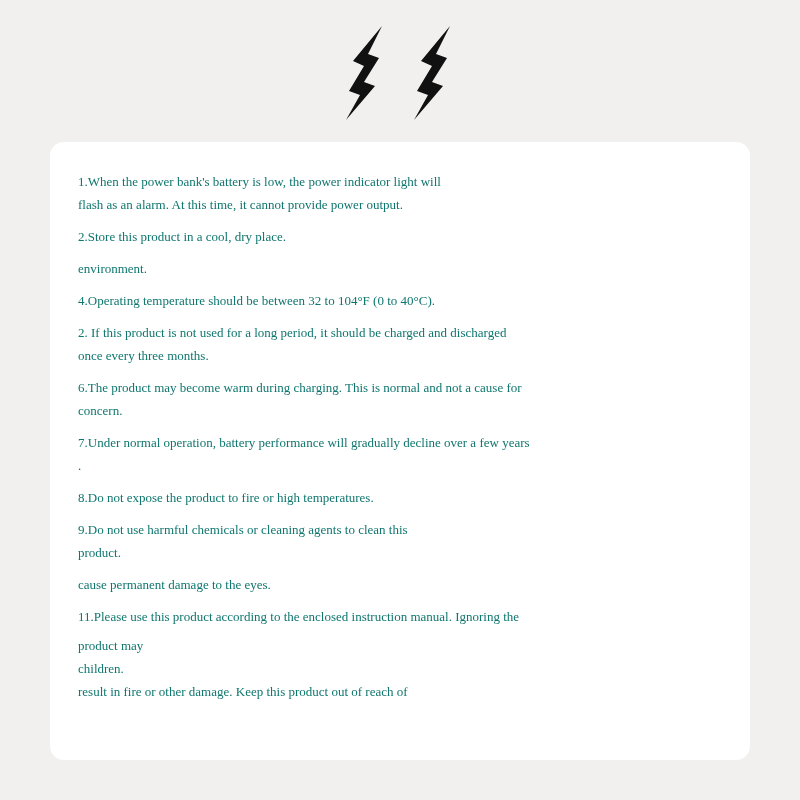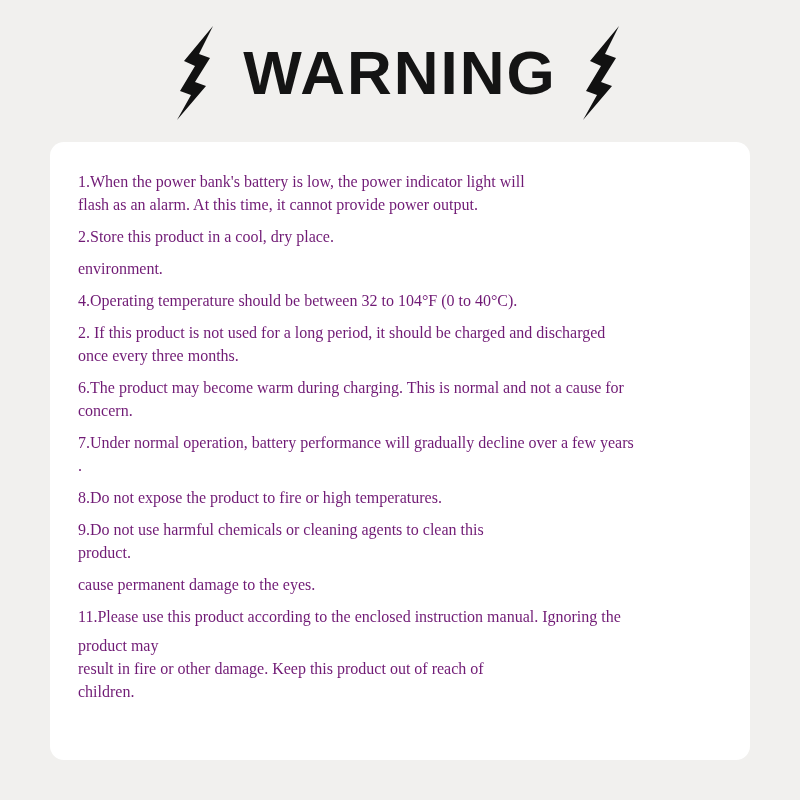--- a/index.html
+++ b/index.html
@@ -46,22 +46,22 @@
     height: 618px;
     background: #ffffff;
     border-radius: 14px;
     box-sizing: border-box;
     padding: 28px 26px 0 28px;
   }
   .warning-list {
     list-style: none;
     margin: 0;
     padding: 0;
-    font-size: 16px;
-    color: #701a75;
+    font-size: 13px;
+    color: #0f766e;
   }
   .warning-item { margin-bottom: 9px; }
   .line {
     line-height: 23px;
     white-space: pre;
   }
   
   .warning-item:nth-child(10) .line + .line { padding-top: 7px; text-align: center; }
   .warning-item:nth-child(11) .line:nth-child(2) { padding-top: 6px; }
 </style>
@@ -69,21 +69,20 @@
 <body>
 
 <div class="page">
 
   <header class="header">
     <span class="bolt">
       <svg width="44" height="96" viewBox="0 0 44 96" aria-hidden="true">
         <path d="M38 1 L9 36 L20 41 L5 66 L16 70 L2 95 L31 61 L20 57 L35 33 L24 29 Z" fill="#111111"></path>
       </svg>
     </span>
-    <h1 class="title">WARNING</h1>
     <span class="bolt">
       <svg width="44" height="96" viewBox="0 0 44 96" aria-hidden="true">
         <path d="M38 1 L9 36 L20 41 L5 66 L16 70 L2 95 L31 61 L20 57 L35 33 L24 29 Z" fill="#111111"></path>
       </svg>
     </span>
   </header>
 
   <main class="card">
     <ol class="warning-list">
         <li class="warning-item">
@@ -117,19 +116,19 @@
         <li class="warning-item">
           <div class="line">9.Do not use harmful chemicals or cleaning agents to clean this</div>
           <div class="line">product.</div>
         </li>
         <li class="warning-item">
           <div class="line">cause permanent damage to the eyes.</div>
         </li>
         <li class="warning-item">
           <div class="line">11.Please use this product according to the enclosed instruction manual. Ignoring the</div>
           <div class="line">product may</div>
+          <div class="line">children.</div>
           <div class="line">result in fire or other damage. Keep this product out of reach of</div>
-          <div class="line">children.</div>
         </li>
       </ol>
   </main>
 
 </div>
 
 </body></html>

